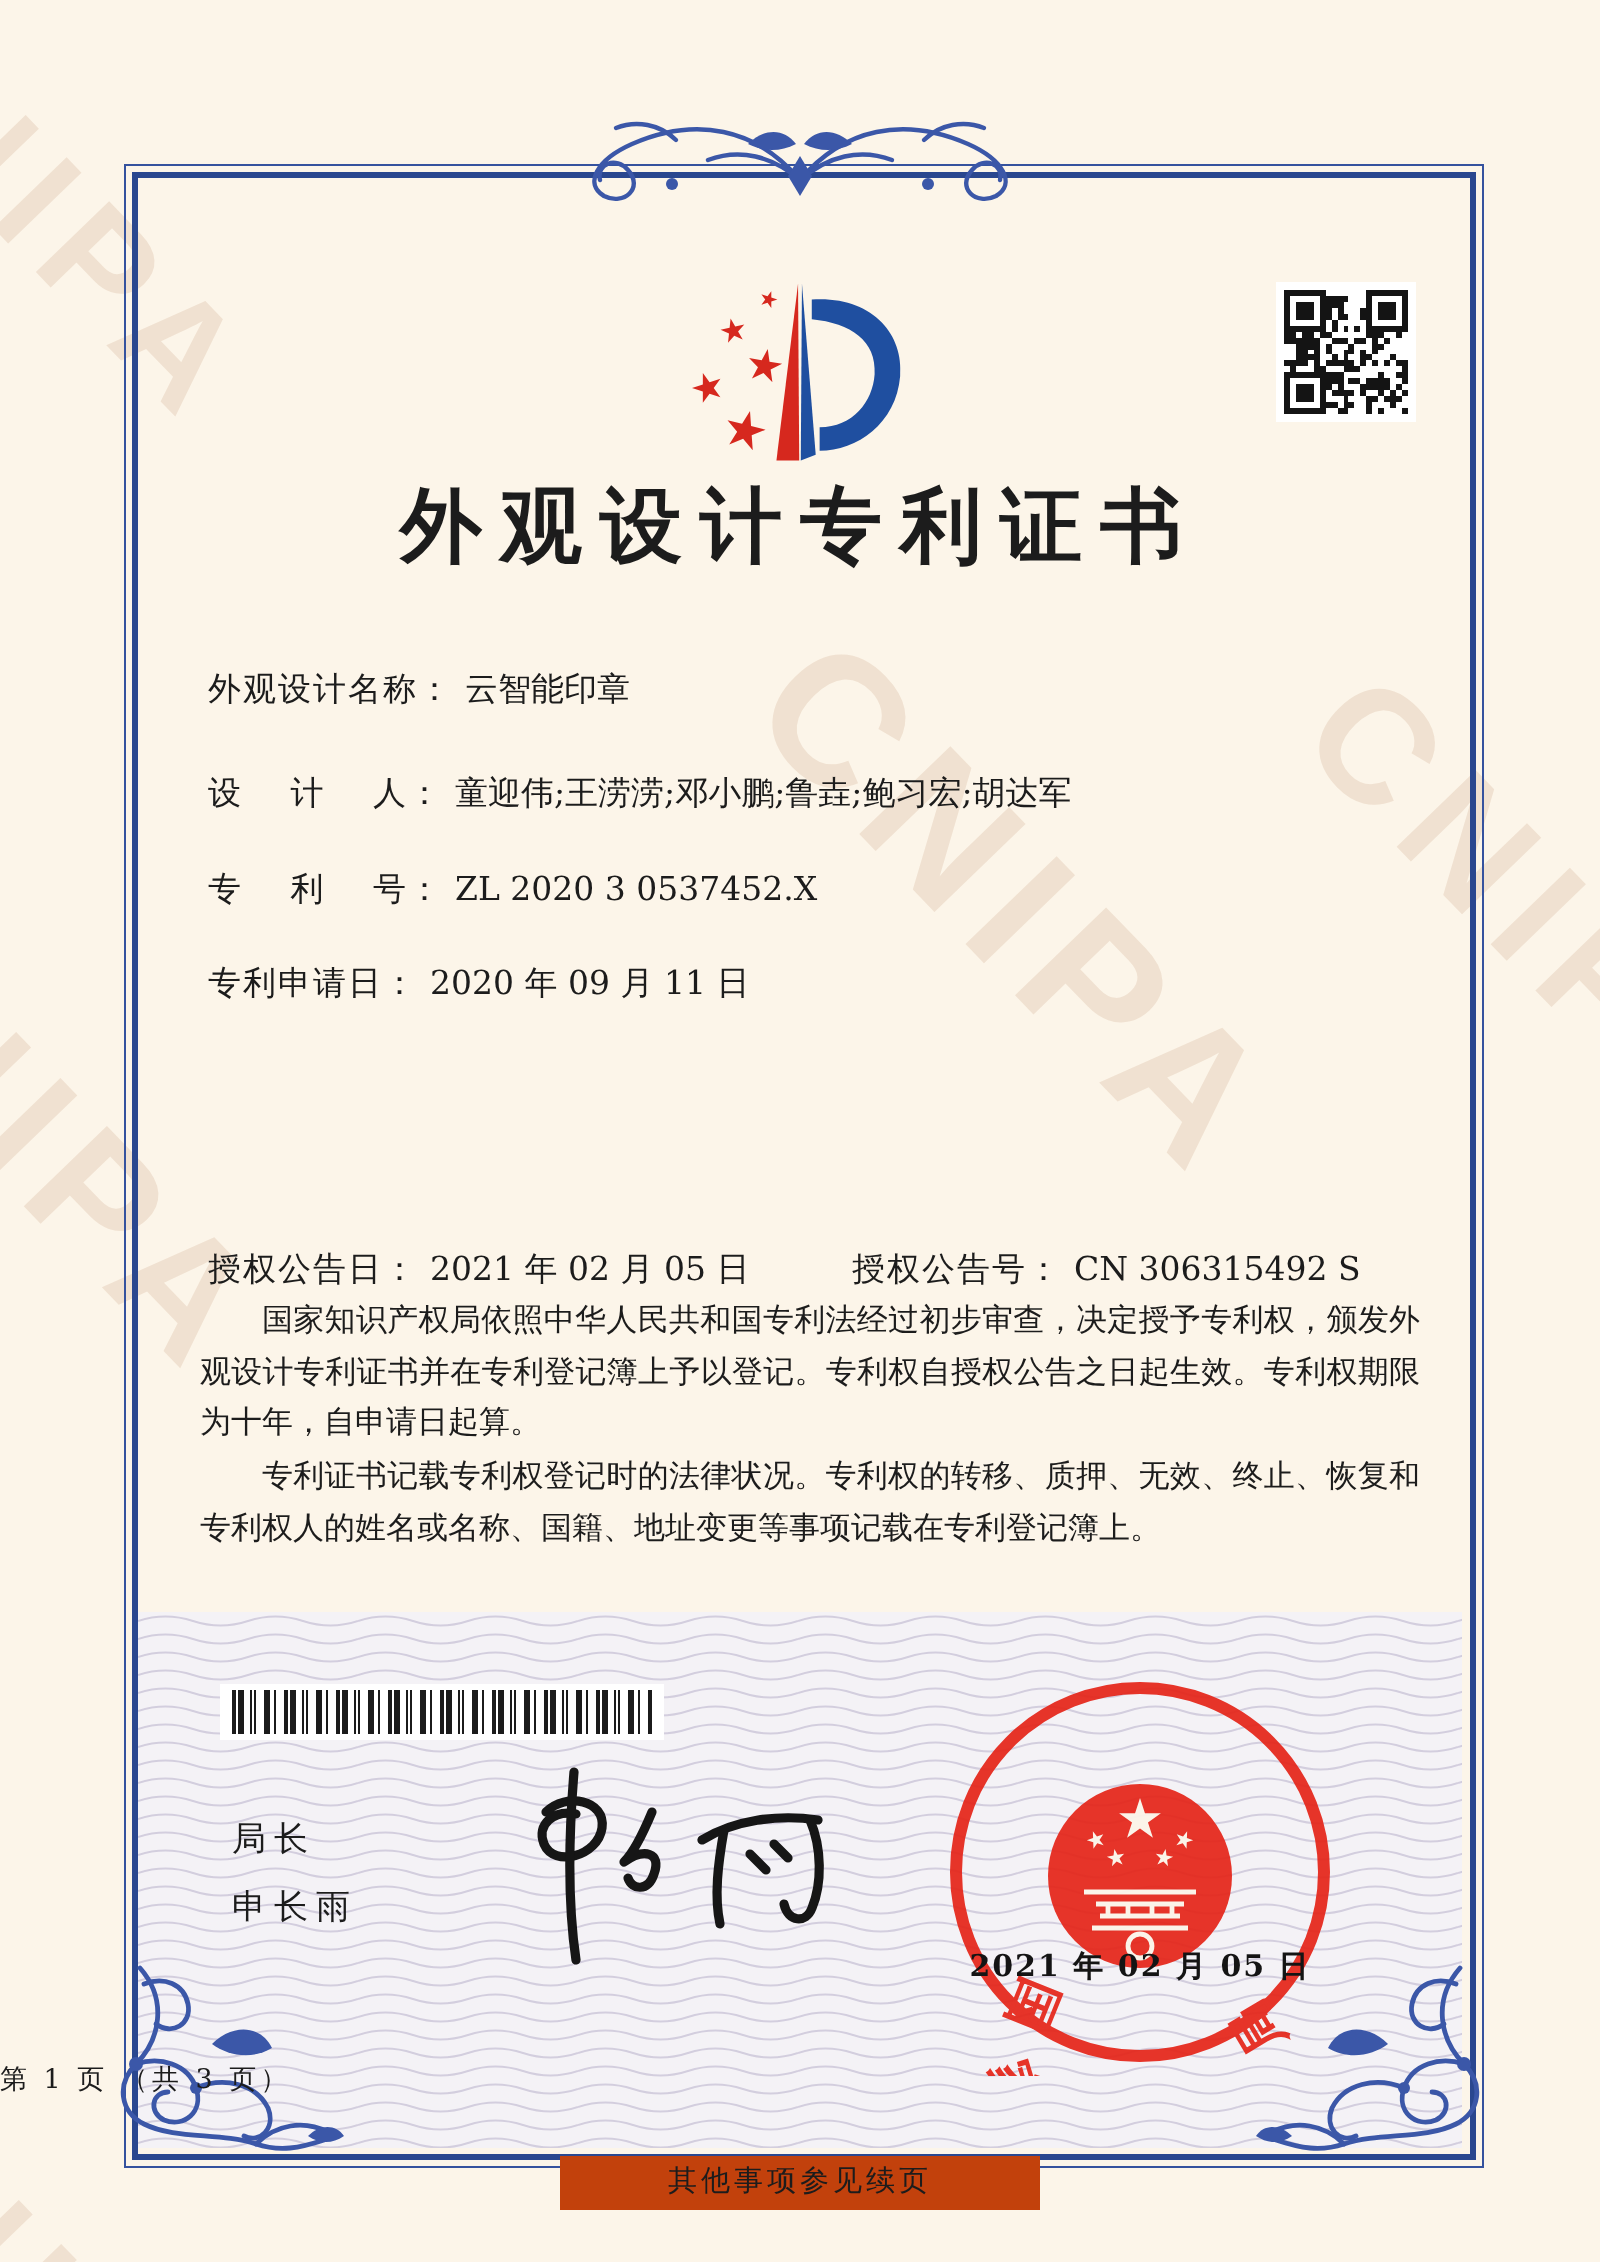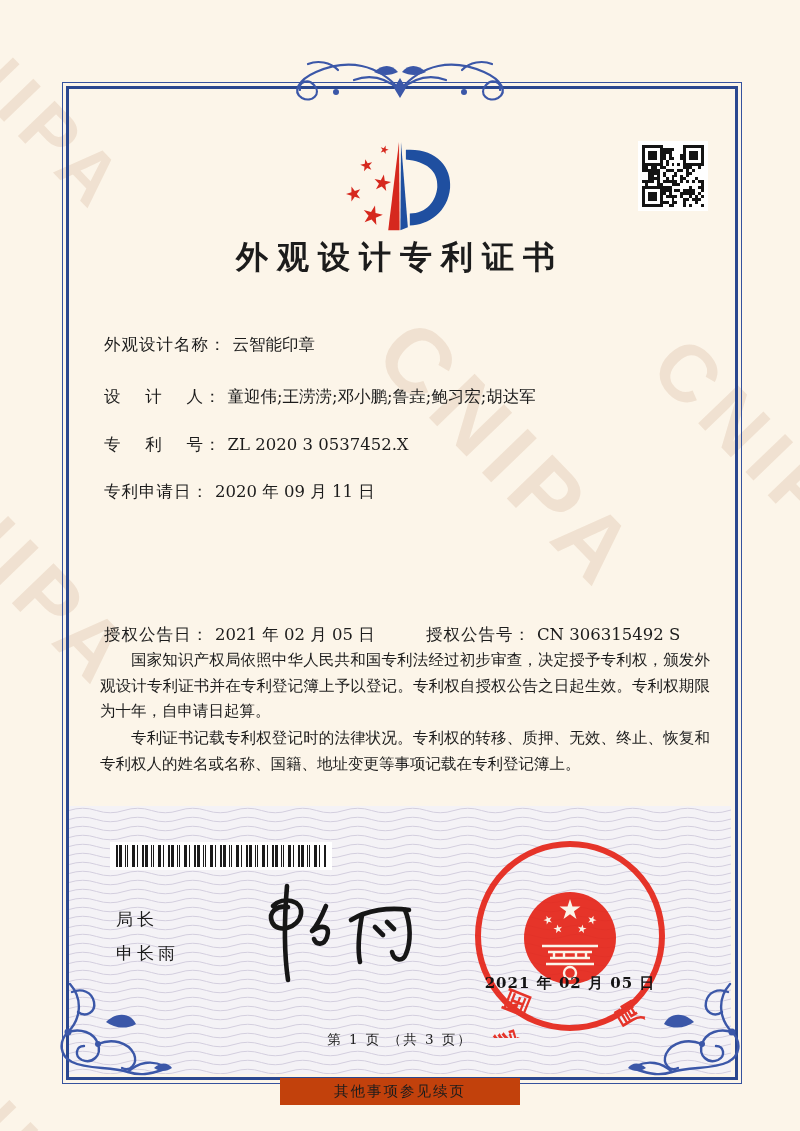--- a/index.html
+++ b/index.html
@@ -24,21 +24,21 @@
   .orn{position:absolute;}
   
   .cert-no{position:absolute;left:104px;top:136px;font-size:16px;letter-spacing:3px;}
   .qr{position:absolute;left:638px;top:141px;width:70px;height:70px;background:#fff;padding:4px;box-sizing:border-box;}
   .qr-grid{display:grid;width:100%;height:100%;grid-template-columns:repeat(21,1fr);grid-template-rows:repeat(21,1fr);}
   .qr-grid i{background:transparent}
   .qr-grid i.b{background:#141414}
   .logo{position:absolute;left:330px;top:138px;width:140px;height:108px;}
   .title{
     position:absolute;left:0;top:236px;width:800px;text-align:center;
-    font-size:32px;font-weight:bold;letter-spacing:9px;
+    font-size:41px;font-weight:bold;letter-spacing:9px;
   }
   
   .row{position:absolute;left:104px;font-size:16.5px;white-space:nowrap;}
   .row .lbl{letter-spacing:1px;margin-top:40px;}
   .row .val{margin-left:6px;}
   .addr-val{display:inline-block;vertical-align:top;white-space:normal;width:470px;line-height:24px;}
   .grant-right{position:absolute;left:322px;}
   
   .para{
     position:absolute;left:100px;width:610px;font-size:15.5px;line-height:25.5px;
@@ -59,21 +59,21 @@
   .sig-role{position:absolute;left:116px;top:908px;font-size:17px;letter-spacing:4px;}
   .sig-name{position:absolute;left:116px;top:942px;font-size:17px;letter-spacing:4px;}
   .sig-hand{position:absolute;left:225px;top:880px;}
   
   .seal{position:absolute;left:468px;top:834px;opacity:.93;}
   .seal-date{
     position:absolute;left:468px;top:974px;width:204px;text-align:center;
     font-size:15px;font-weight:bold;color:#141414;letter-spacing:1px;
   }
   
-  .page-num{position:absolute;left:0;top:1031px;width:800px;text-align:center;font-size:13.5px;letter-spacing:2px;}
+  .page-num{position:absolute;left:0;top:1031px;width:800px;text-align:left;font-size:13.5px;letter-spacing:2px;}
   .note{
     position:absolute;left:280px;top:1078px;width:240px;height:27px;background:#c2410c;
     text-align:center;font-size:14.5px;line-height:27px;letter-spacing:2px;
   }
 </style>
 </head>
 <body>
 
 <div class="page">
 

